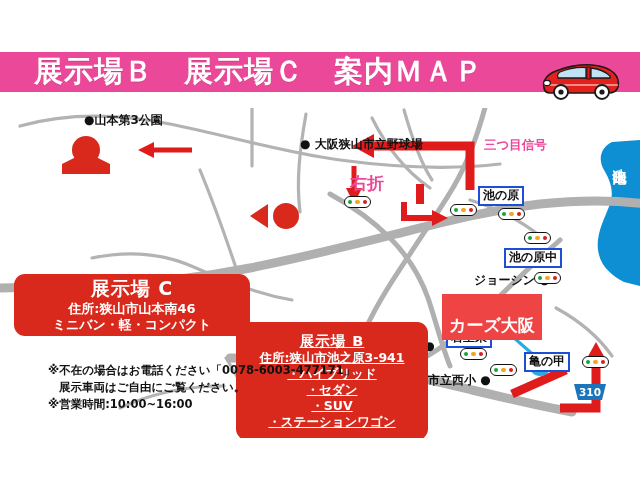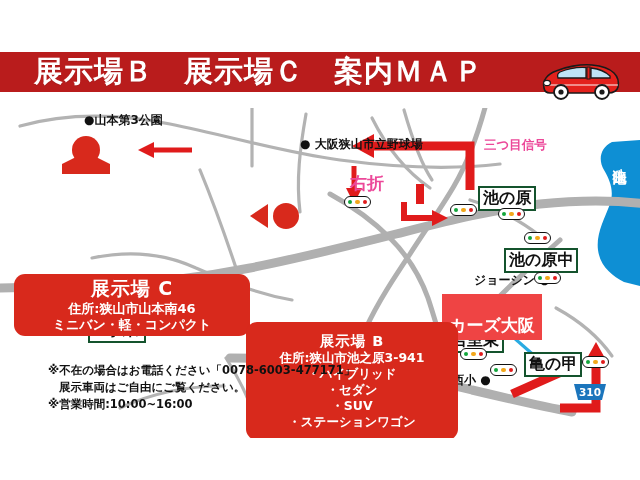--- a/index.html
+++ b/index.html
@@ -4,39 +4,39 @@
 <title>展示場B 展示場C 案内MAP</title>
 <style>
   html,body{margin:0;padding:0;background:#ffffff;}
   body{width:640px;height:480px;overflow:hidden;
        font-family:"DejaVu Sans","Liberation Sans",sans-serif;}
 
   #stage{position:relative;width:640px;height:480px;background:#ffffff;overflow:hidden;}
 
   
   .header-band{position:absolute;left:0;top:52px;width:640px;height:40px;
-               background:#b91c1c;display:flex;align-items:center;}
+               background:#ec4899;display:flex;align-items:center;}
   .header-title{margin-left:34px;color:#ffffff;font-size:29px;font-weight:bold;
                 letter-spacing:1px;white-space:nowrap;
                 text-shadow:0 1px 0 rgba(0,0,0,.10);}
   .car-badge{position:absolute;right:14px;top:6px;width:92px;height:44px;}
 
   
   .map-canvas{position:absolute;left:0;top:108px;width:640px;height:330px;
               background:#ffffff;overflow:hidden;}
   .map-svg{position:absolute;left:0;top:0;width:640px;height:330px;}
 
   
   .lbl{position:absolute;font-size:12px;font-weight:bold;color:#111111;
        white-space:nowrap;line-height:1.05;}
   .lbl.red{color:#ec4899;}
 
   
-  .boxlbl{position:absolute;border:2px solid #14532d;background:#ffffff;
-          color:#111111;font-size:16px;font-weight:bold;line-height:1.12;
+  .boxlbl{position:absolute;border:2px solid #1d4ed8;background:#ffffff;
+          color:#111111;font-size:12px;font-weight:bold;line-height:1.12;
           padding:1px 3px 2px 3px;text-align:center;white-space:nowrap;}
 
   
   .shield{position:absolute;background:#1b75bc;color:#ffffff;font-weight:bold;
           font-size:10.5px;text-align:center;line-height:13px;
           border-radius:3px;}
   .shield.s34{width:22px;height:14px;border-radius:7px/7px;}
 
   
   .signal{position:absolute;width:25px;height:10px;background:#ffffff;
@@ -58,21 +58,21 @@
 
   
   .callout{position:absolute;background:#d8291c;color:#ffffff;border-radius:11px;
            text-align:center;font-weight:bold;line-height:1.28;
            display:flex;flex-direction:column;justify-content:center;align-items:center;}
   .callout .c-ttl{font-size:14.5px;letter-spacing:1px;}
   .callout .c-line{font-size:13.5px;}
   .callout-c{left:14px;top:166px;width:236px;height:62px;}
   .callout-c .c-ttl{font-size:19px;}
   .callout-c .c-line{font-size:13px;}
-  .callout-b{left:246px;top:214px;width:212px;height:118px;}
+  .callout-b{left:236px;top:214px;width:192px;height:118px;text-decoration:underline;}
   .callout-b .c-line{font-size:12.5px;}
 
   
   .footnotes{position:absolute;left:8px;top:362px;width:300px;
              font-size:11.5px;font-weight:bold;color:#111111;line-height:1.48;margin-left:40px;}
   .footnotes div{white-space:nowrap;}
   .fn-indent{padding-left:11px;}
 </style>
 </head>
 <body>

